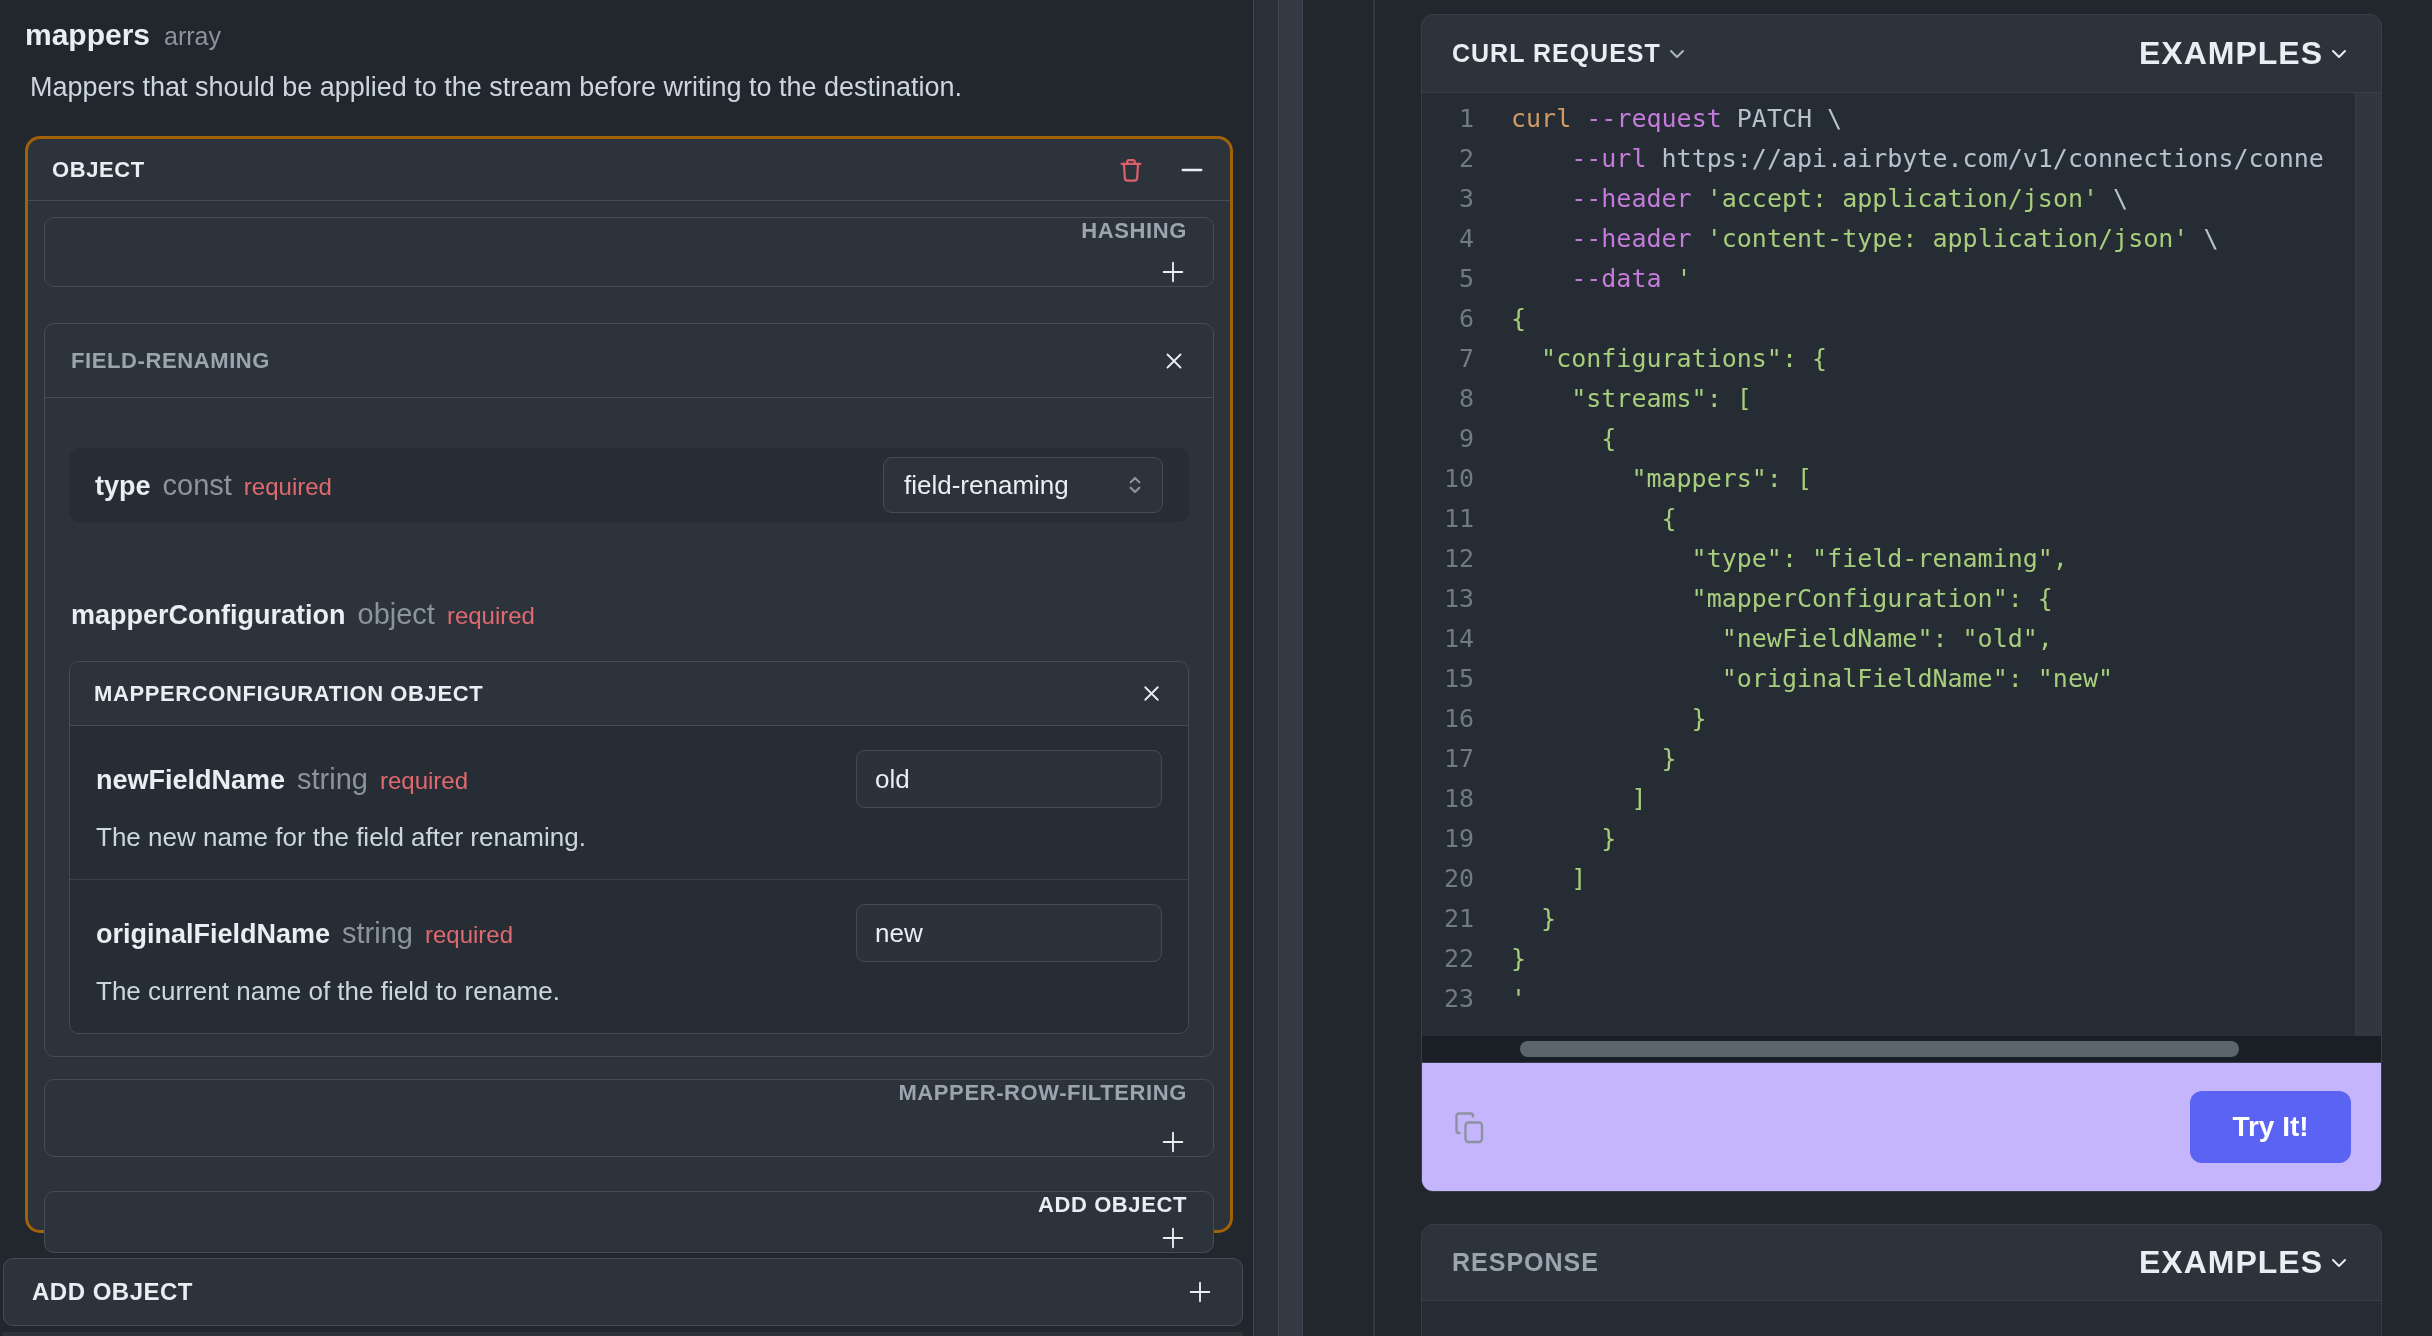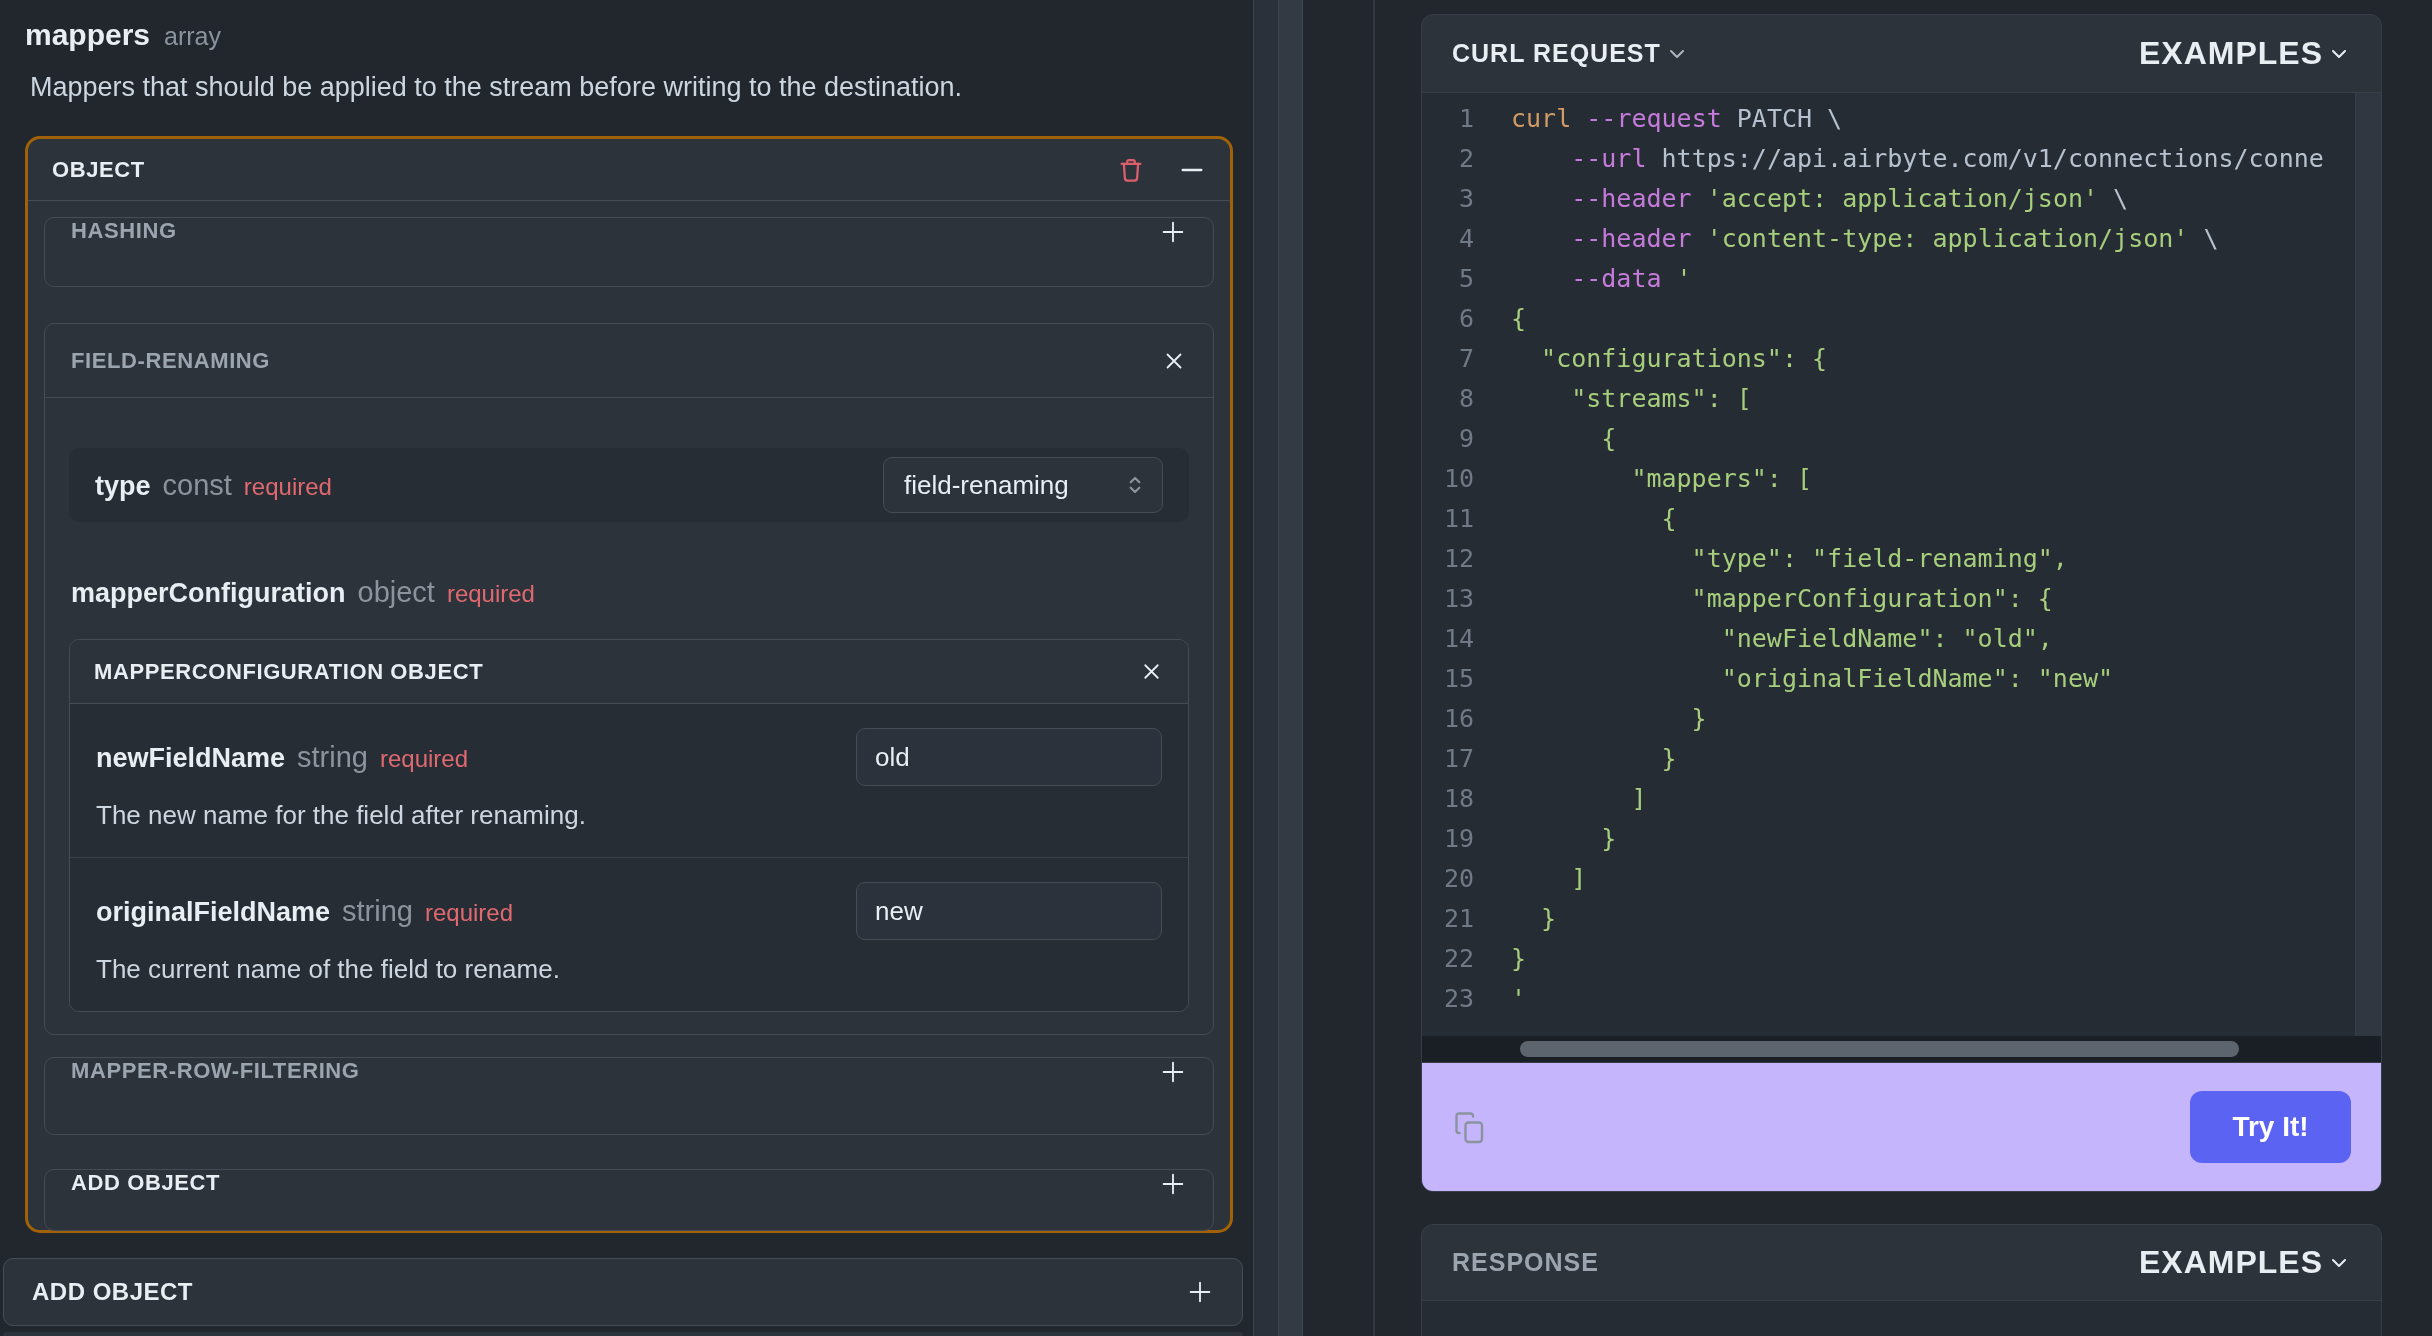--- a/index.html
+++ b/index.html
@@ -26,22 +26,23 @@
   .panel-header {
     height:62px; display:flex; align-items:center; justify-content:space-between;
     padding:0 24px; border-bottom:1px solid #444c56;
   }
   .panel-header .hdr-label { font-size:22px; font-weight:bold; letter-spacing:0.6px; color:#e9eef3; }
   .hdr-icons { display:flex; align-items:center; gap:32px; }
   .icon-btn { display:flex; align-items:center; justify-content:center; cursor:pointer; background:none; border:none; }
 
   .sub-box {
     margin:16px 16px 0; border:1px solid #444c56; border-radius:10px;
-    display:flex; align-items:flex-start; justify-content:space-between; padding:0 26px;
+    display:flex; align-items:flex-end; justify-content:space-between; padding:0 26px;
     background:#2d333b;
+    flex-direction:column;
   }
   .sub-box .sub-label { font-size:22px; font-weight:bold; letter-spacing:0.6px; color:#9ba5b0; }
   .sub-box .sub-label.bright { color:#e9eef3; }
   .hashing-box { height:70px; }
   .mrf-box { height:78px; margin-top:22px; }
   .addobj-box { height:62px; margin-top:34px; }
 
   .fr-panel { margin:36px 16px 0; border:1px solid #444c56; border-radius:10px; background:#2d333b; }
   .fr-header {
     height:74px; display:flex; align-items:center; justify-content:space-between;
@@ -59,21 +60,21 @@
   .field-label-group .ftype { font-size:29px; color:#8b949e; }
   .field-label-group .freq  { font-size:24px; color:#e0696f; }
 
   .select-box {
     display:flex; align-items:center; justify-content:space-between; gap:14px;
     min-width:280px; height:56px; padding:0 14px 0 20px;
     background:#2d333b; border:1px solid #444c56; border-radius:9px; cursor:pointer;
   }
   .select-box .sel-value { font-size:26px; color:#e9eef3; }
 
-  .mc-label { margin-top:54px; padding-left:2px; }
+  .mc-label { margin-top:76px; padding-left:2px; }
 
   .mc-panel { margin-top:30px; border:1px solid #444c56; border-radius:10px; overflow:hidden; }
   .mc-header {
     height:64px; background:#2d333b; display:flex; align-items:center; justify-content:space-between;
     padding:0 24px; border-bottom:1px solid #444c56;
   }
   .mc-header .mc-title { font-size:22px; font-weight:bold; letter-spacing:0.6px; color:#e9eef3; }
   .mc-row { background:#272d35; padding:24px 26px 26px; }
   .mc-row + .mc-row { border-top:1px solid #3a414b; }
   .mc-row-top { display:flex; align-items:center; justify-content:space-between; }

